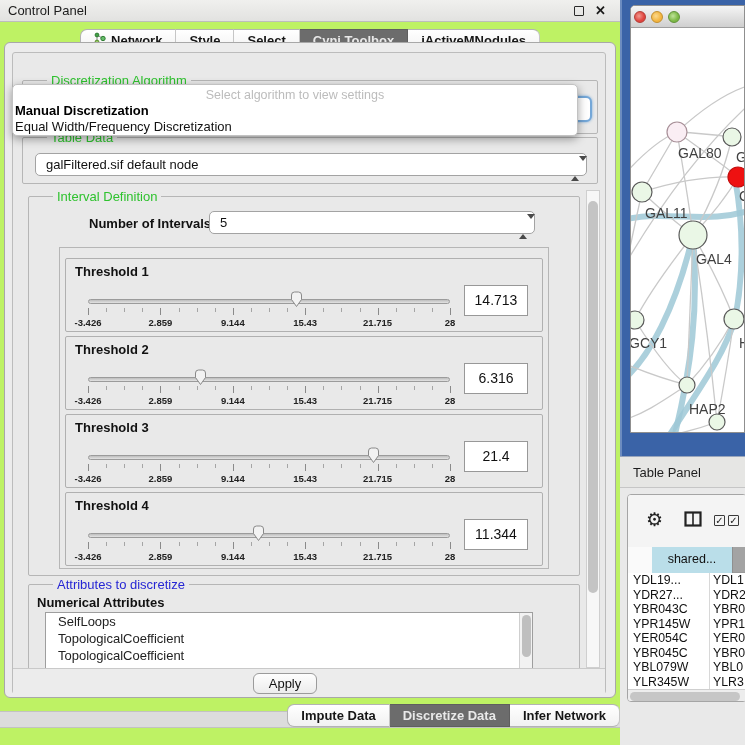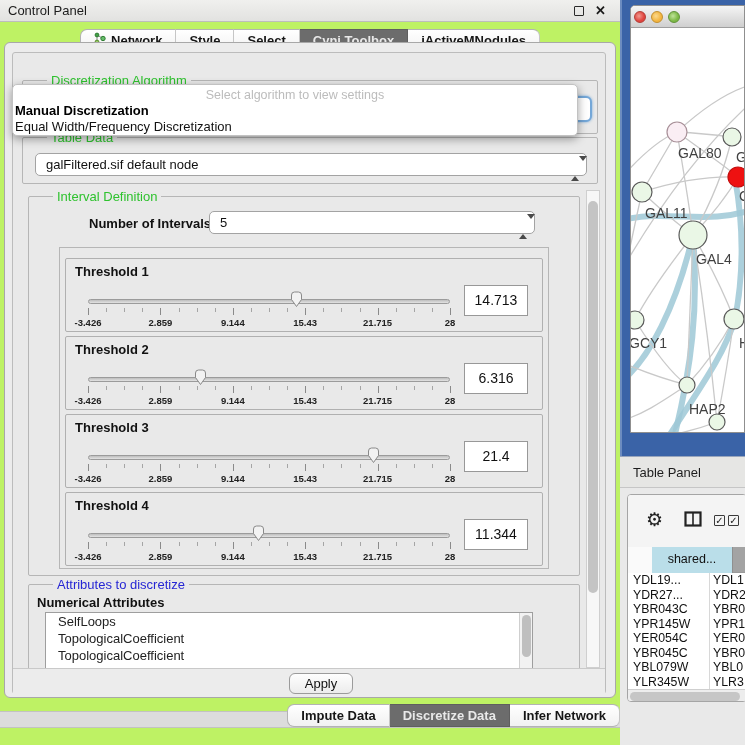--- a/index.html
+++ b/index.html
@@ -86,21 +86,21 @@
     border:1px solid #9e9e9e; overflow:hidden; }
   .attr-item { font-size:13px; color:#222; padding-left:12px; line-height:17px; white-space:nowrap; }
   #attr-sb { position:absolute; right:0; top:0; width:13px; height:100%; background:#f2f2f2; border-left:1px solid #cfcfcf; }
   #attr-sb .sb-thumb { position:absolute; left:2px; top:2px; width:9px; height:42px; background:#bfbfbf; border-radius:5px; }
 
   #main-sb { position:absolute; left:586px; top:190px; width:14px; height:478px; background:#f7f7f7; border:1px solid #cfcfcf; }
   #main-sb .sb-thumb { position:absolute; left:1px; top:10px; width:10px; height:392px; background:#c4c4c4; border-radius:5px; }
 
   #apply-row { position:absolute; left:13px; top:668px; width:592px; height:26px; background:#ececec; border-top:1px solid #c9c9c9; }
   #apply-btn { position:absolute; left:240px; top:4px; width:64px; height:21px; background:linear-gradient(#fefefe,#ececec);
-    border:1px solid #9b9b9b; border-radius:6px; font-size:13px; color:#111; text-align:center; line-height:19px;margin-left:36px; }
+    border:1px solid #9b9b9b; border-radius:6px; font-size:13px; color:#111; text-align:center; line-height:19px; }
 
   
   .desktop { position:absolute; left:620px; top:0; width:125px; height:456px; background:#3a63a7; }
   .desktop-edge { position:absolute; left:0; top:0; width:2px; height:100%; background:#6c8cc0; }
   .net-win { position:absolute; left:10px; top:5px; width:115px; height:428px; background:#fff;
     border:1px solid #8f8f8f; border-radius:5px 0 0 0; overflow:hidden; }
   .net-titlebar { position:absolute; left:0; top:0; width:100%; height:22px;
     background:linear-gradient(#f5f5f5,#cfcfcf); border-bottom:1px solid #9e9e9e; }
   .tl { position:absolute; top:5px; width:12px; height:12px; border-radius:50%; }
   .tl-red { left:3px; background:radial-gradient(circle at 4px 4px,#f09a90,#e0443e 60%); border:1px solid #b23d36; }

